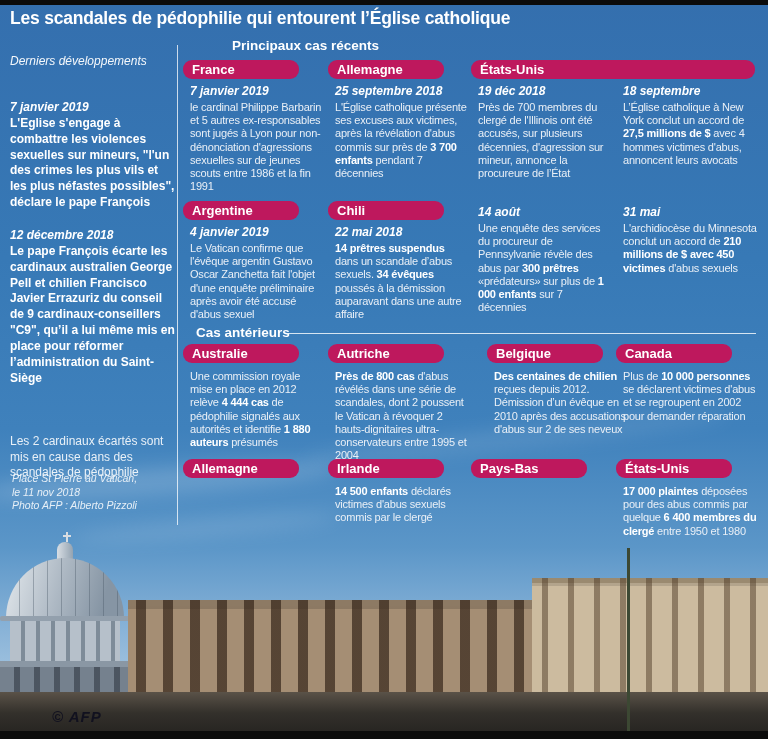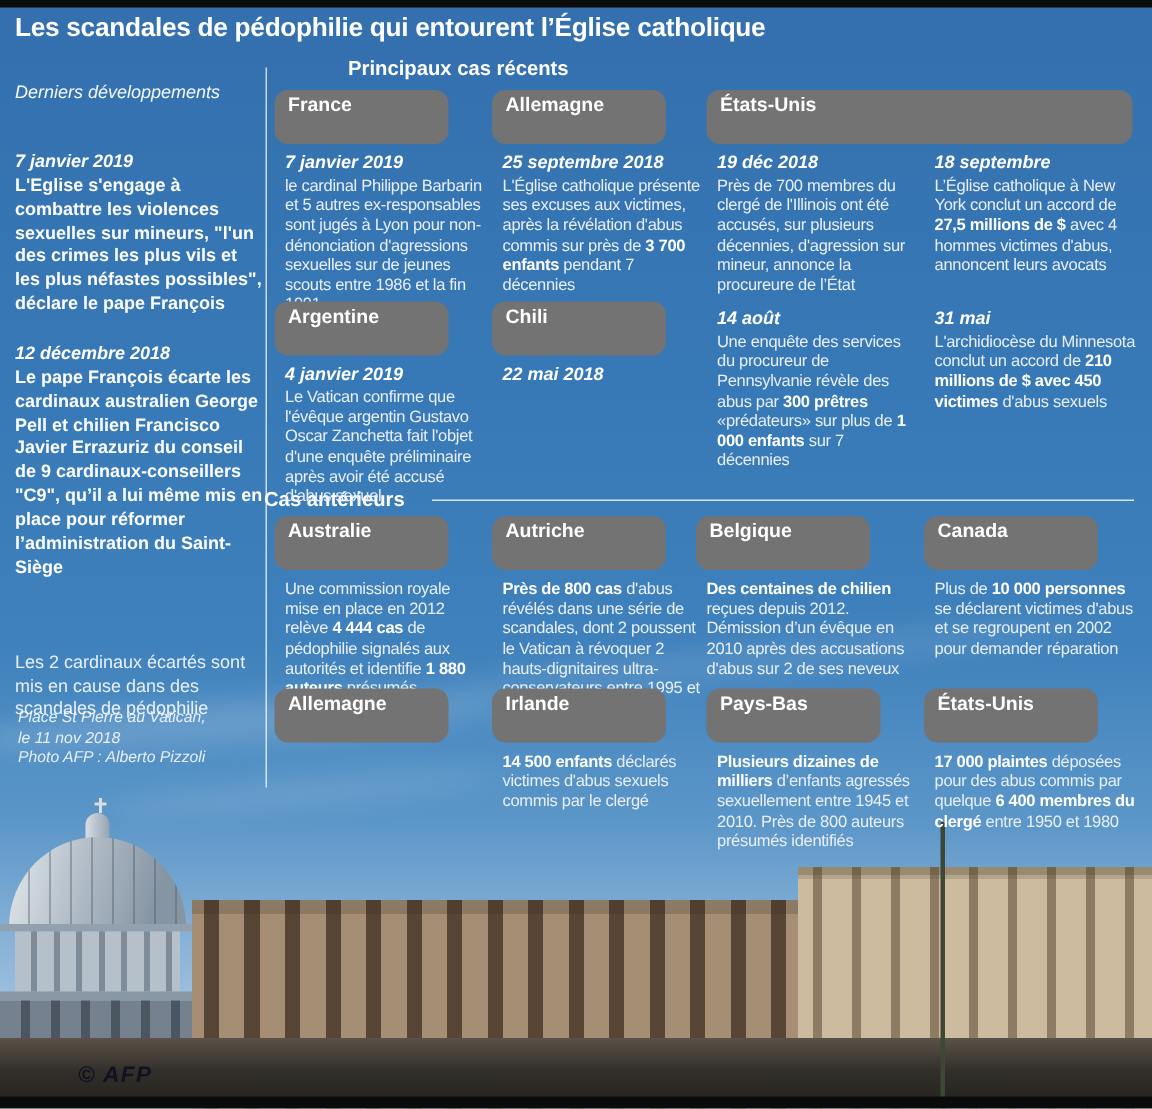--- a/index.html
+++ b/index.html
@@ -21,21 +21,21 @@
   .sb-date{position:absolute;font-size:12px;font-weight:700;font-style:italic;color:#fff;}
   .sb-text{position:absolute;font-size:12px;font-weight:700;line-height:1.32;color:#fff;width:166px;}
   .sb-note{position:absolute;font-size:12px;font-weight:400;line-height:1.3;color:rgba(255,255,255,.88);width:166px;}
   .sb-credit{position:absolute;left:12px;top:472px;font-size:10.5px;font-style:italic;line-height:1.3;color:rgba(255,255,255,.85);z-index:5;}
   .divider{position:absolute;left:177px;top:45px;width:1px;height:480px;background:rgba(255,255,255,.75);z-index:5;}
   
   .main-heading{position:absolute;color:#fff;font-size:13.5px;font-weight:700;z-index:5;}
   .heading-rule{position:absolute;height:1px;background:rgba(255,255,255,.8);z-index:5;}
   
   .card{position:absolute;z-index:6;color:#fff;}
-  .bar{height:36px;width:116px;border-radius:9px;background:#737373;}
+  .bar{height:19px;width:116px;border-radius:9px;background:#be185d;}
   .bar.wide{width:284px;}
   .bar.ghost{visibility:hidden;}
   .bar .country{display:inline-block;padding-left:9px;font-size:13px;font-weight:700;line-height:19px;color:#fff;}
   .date{margin-top:5px;padding-left:7px;font-size:12px;font-weight:700;font-style:italic;color:#fff;}
   .card.nobar .date{margin-top:2px;}
   .body{margin-top:3px;padding-left:7px;font-size:11px;line-height:1.2;letter-spacing:-0.2px;color:#e9eff6;}
   .body b{color:#fff;font-weight:700;margin-top:32px;}
   .card.nodate .body{margin-top:7px;}
   
   .cloud{position:absolute;background:#fff;border-radius:50%;filter:blur(9px);z-index:1;}
@@ -85,21 +85,21 @@
 </div>
 <div class="divider"></div>
 
 <div class="sb-credit">
   <div>Place St Pierre au Vatican,</div>
   <div>le 11 nov 2018</div>
   <div>Photo AFP : Alberto Pizzoli</div>
 </div>
 
 <div class="main-heading" style="left:190px;top:38px;margin-left:42px;">Principaux cas récents</div>
-<div class="main-heading" style="left:176px;top:325px;text-align:right;">Cas antérieurs</div>
+<div class="main-heading" style="left:196px;top:325px;text-align:right;">Cas antérieurs</div>
 <div class="heading-rule" style="left:288px;top:333px;width:468px;"></div>
 
 <div class="card" style="left:183px;top:60px;width:140px;">
   <div class="bar"><span class="country">France</span></div>
   <div class="date">7 janvier 2019</div>
   <div class="body"><span>le cardinal Philippe Barbarin et 5 autres ex-responsables sont jugés à Lyon pour non-dénonciation d'agressions sexuelles sur de jeunes scouts entre 1986 et la fin 1991</span></div>
 </div>
 <div class="card" style="left:328px;top:60px;width:140px;">
   <div class="bar"><span class="country">Allemagne</span></div>
   <div class="date">25 septembre 2018</div>
@@ -117,57 +117,57 @@
 </div>
 
 <div class="card" style="left:183px;top:201px;width:140px;">
   <div class="bar"><span class="country">Argentine</span></div>
   <div class="date">4 janvier 2019</div>
   <div class="body"><span>Le Vatican confirme que l'évêque argentin Gustavo Oscar Zanchetta fait l'objet d'une enquête préliminaire après avoir été accusé d'abus sexuel</span></div>
 </div>
 <div class="card" style="left:328px;top:201px;width:140px;">
   <div class="bar"><span class="country">Chili</span></div>
   <div class="date">22 mai 2018</div>
+  <div class="body"><b>14 prêtres suspendus</b><span> dans un scandale d’abus sexuels. </span><b>34 évêques</b><span> poussés à la démission auparavant dans une autre affaire</span></div>
 </div>
 <div class="card nobar" style="left:471px;top:203px;width:140px;">
   <div class="date">14 août</div>
   <div class="body"><span>Une enquête des services du procureur de Pennsylvanie révèle des abus par </span><b>300 prêtres</b><span> «prédateurs» sur plus de </span><b>1 000 enfants</b><span> sur 7 décennies</span></div>
 </div>
 <div class="card nobar" style="left:616px;top:203px;width:145px;">
   <div class="date">31 mai</div>
   <div class="body"><span>L'archidiocèse du Minnesota conclut un accord de </span><b>210 millions de $ avec 450 victimes</b><span> d'abus sexuels</span></div>
 </div>
 
 <div class="card nodate" style="left:183px;top:344px;width:140px;">
   <div class="bar"><span class="country">Australie</span></div>
   <div class="body"><span>Une commission royale mise en place en 2012 relève </span><b>4 444 cas</b><span> de pédophilie signalés aux autorités et identifie </span><b>1 880 auteurs</b><span> présumés</span></div>
 </div>
 <div class="card nodate" style="left:328px;top:344px;width:140px;">
   <div class="bar"><span class="country">Autriche</span></div>
   <div class="body"><b>Près de 800 cas</b><span> d'abus révélés dans une série de scandales, dont 2 poussent le Vatican à révoquer 2 hauts-dignitaires ultra-conservateurs entre 1995 et 2004</span></div>
 </div>
-<div class="card nodate" style="left:464px;top:344px;width:140px;">
+<div class="card nodate" style="left:487px;top:344px;width:140px;">
   <div class="bar"><span class="country">Belgique</span></div>
   <div class="body"><b>Des centaines de chilien</b><span> reçues depuis 2012. Démission d’un évêque en 2010 après des accusations d'abus sur 2 de ses neveux</span></div>
 </div>
 <div class="card nodate" style="left:616px;top:344px;width:145px;">
   <div class="bar"><span class="country">Canada</span></div>
   <div class="body"><span>Plus de </span><b>10 000 personnes</b><span> se déclarent victimes d'abus et se regroupent en 2002 pour demander réparation</span></div>
 </div>
 
 <div class="card nodate" style="left:183px;top:459px;width:140px;">
   <div class="bar"><span class="country">Allemagne</span></div>
 </div>
 <div class="card nodate" style="left:328px;top:459px;width:140px;">
   <div class="bar"><span class="country">Irlande</span></div>
   <div class="body"><b>14 500 enfants</b><span> déclarés victimes d'abus sexuels commis par le clergé</span></div>
 </div>
 <div class="card nodate" style="left:471px;top:459px;width:140px;">
   <div class="bar"><span class="country">Pays-Bas</span></div>
-  <div class="body"><b>Plusieurs dizaines de milliers</b><span> d’enfants agressés sexuellement entre 1945 et 2010. Près de 800 auteurs présumés identifiés</span></div>
 </div>
 <div class="card nodate" style="left:616px;top:459px;width:145px;">
   <div class="bar"><span class="country">États-Unis</span></div>
   <div class="body"><b>17 000 plaintes</b><span> déposées pour des abus commis par quelque </span><b>6 400 membres du clergé</b><span> entre 1950 et 1980</span></div>
 </div>
 
 <div class="cloud cl1"></div>
 <div class="cloud cl2"></div>
 <div class="cloud cl3"></div>
 

